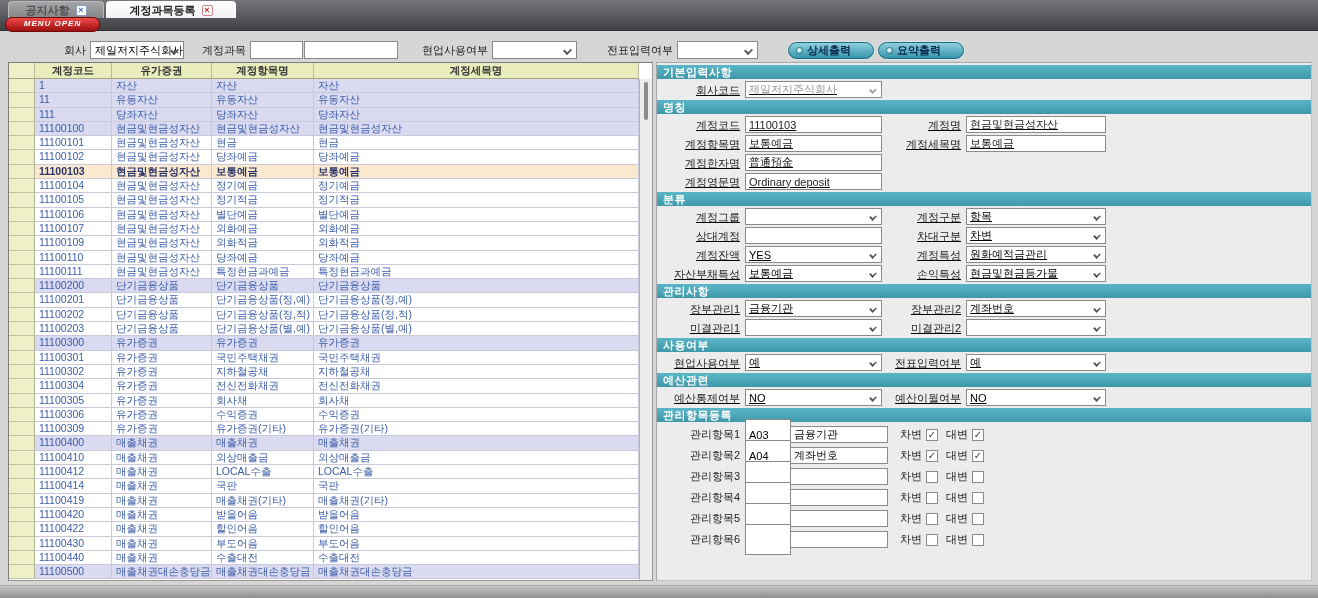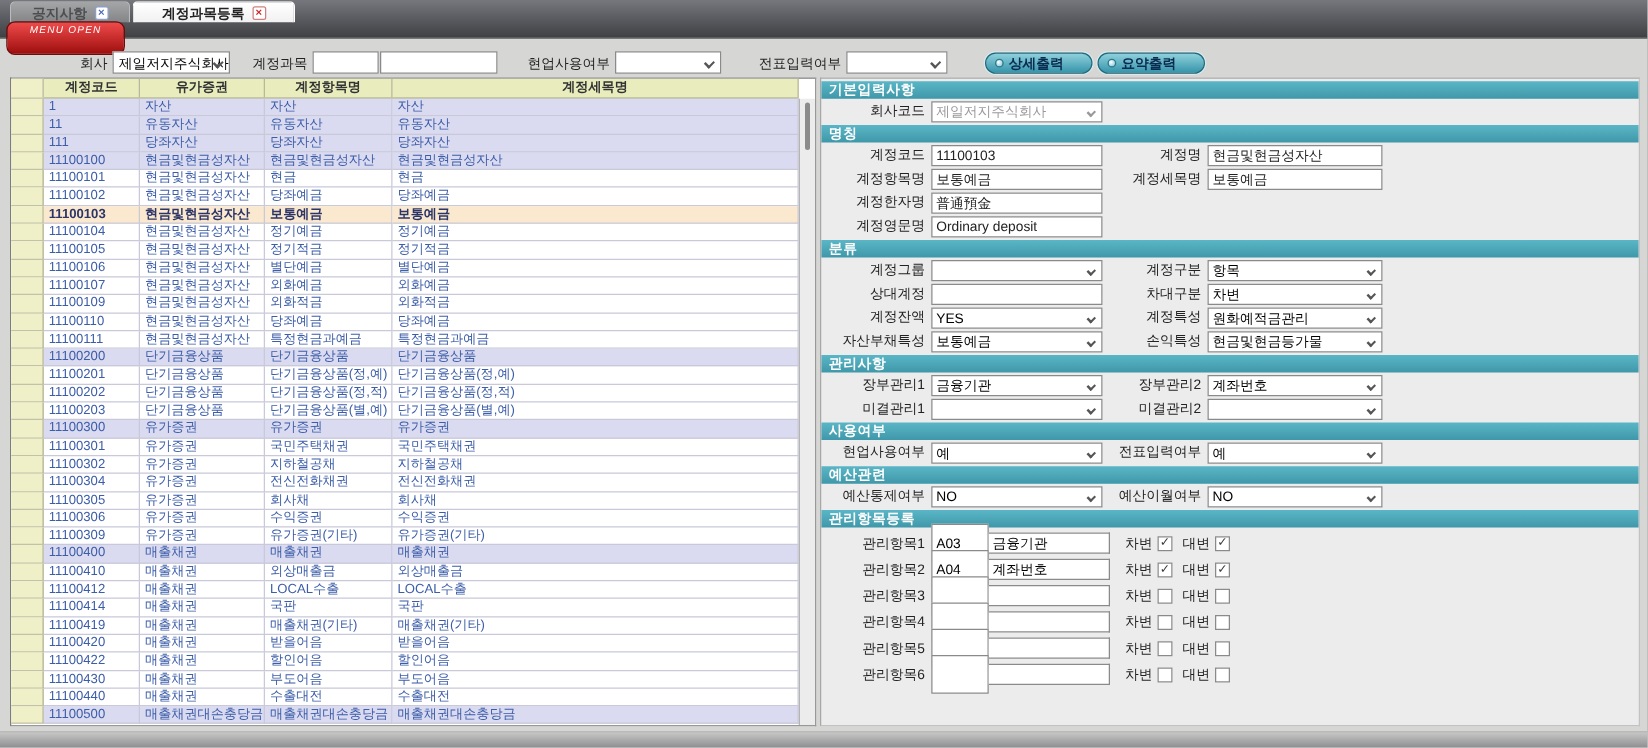--- a/index.html
+++ b/index.html
@@ -36,25 +36,25 @@
     background:linear-gradient(#ffffff,#f1f1f1);
     color:#222; border:1px solid #ffffff; border-bottom:none;
   }
   .tabx {
     width:11px; height:11px; line-height:9px; text-align:center;
     background:#fff; border:1px solid #8aa0c8; border-radius:2px;
     font-size:9px; font-weight:bold; color:#4a6ab8;
   }
   .tab.active .tabx { border-color:#d08080; color:#cc2020; }
   .menu-open {
-    position:absolute; top:17px; left:5px; width:95px; height:27px;
+    position:absolute; top:17px; left:5px; width:95px; height:15px;
     border-radius:7px;
     background:linear-gradient(#ef4a4a,#9e0e0e);
     border:1px solid #6e0a0a;
-    color:#fff; font-size:8px; font-weight:normal; font-style:italic;
+    color:#fff; font-size:8px; font-weight:bold; font-style:italic;
     text-align:center; line-height:11px; letter-spacing:1px;
   }
 
   
   .content { position:absolute; top:31px; left:0; right:0; bottom:0; background:#d6d6d4; }
   .bottombar {
     position:absolute; left:0; right:0; bottom:0; height:13px;
     background:linear-gradient(#c6c6c6,#8e8f91);
     border-top:1px solid #b0b0b0;
   }
@@ -133,21 +133,21 @@
     background:#ececec; border:1px solid #c2c2c2;
     border-top-color:#a8a8a8; border-left-color:#a8a8a8;
     overflow:hidden;
   }
   .sec-hdr {
     height:14px; line-height:14px; margin-top:2px;
     background:linear-gradient(#5ab6c6,#3f98a9);
     color:#fff; font-weight:bold; font-size:11px; padding-left:6px;
     letter-spacing:0.5px;
   }
-  .frow { display:flex; align-items:flex-start; height:17px; margin:2px 0; font-size:11px; }
+  .frow { display:flex; align-items:flex-end; height:17px; margin:2px 0; font-size:11px;text-decoration:underline; }
   .lbl { text-align:right; padding-right:5px; color:#222; white-space:nowrap; }
   .lbl.w1 { width:88px; }
   .lbl.w2 { width:84px; }
   .fld {
     position:relative; height:17px; background:#fff; border:1px solid #8a8a8a;
     display:flex; align-items:center; padding:0 3px; overflow:hidden; white-space:nowrap;
   }
   .fld.w1 { width:137px; }
   .fld.w2 { width:140px; }
   .fld.cbo { padding-right:18px; }

